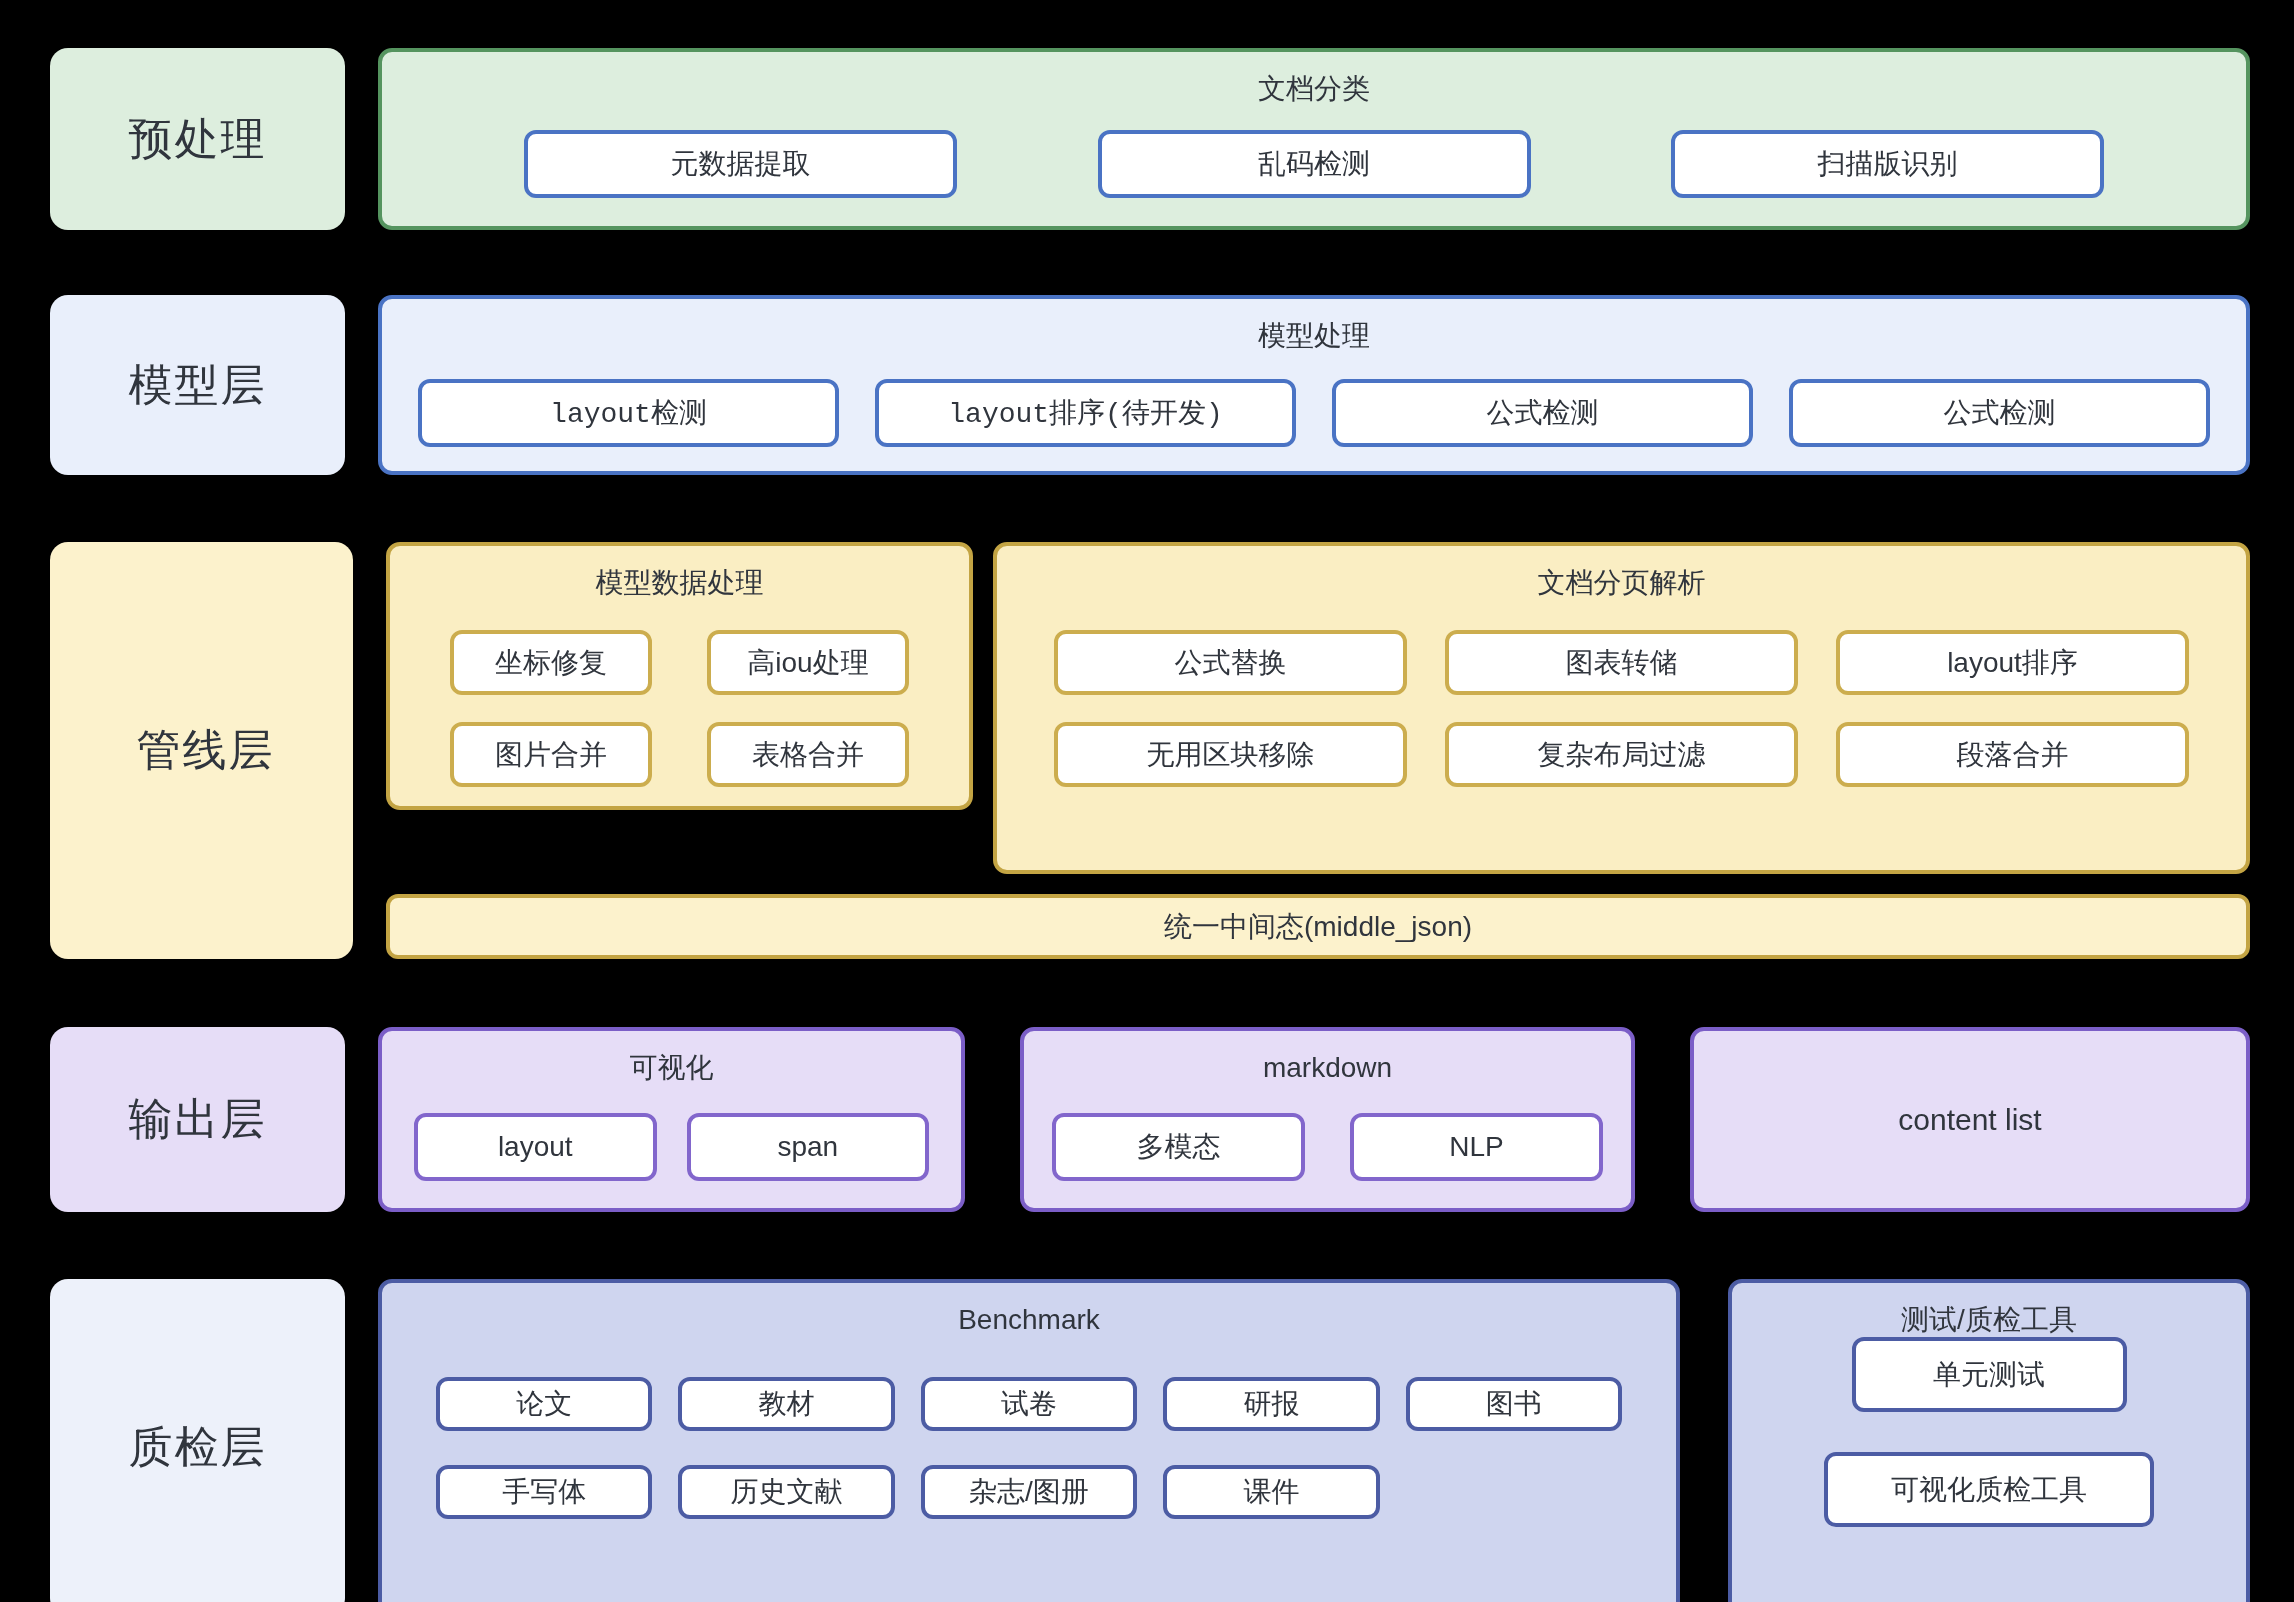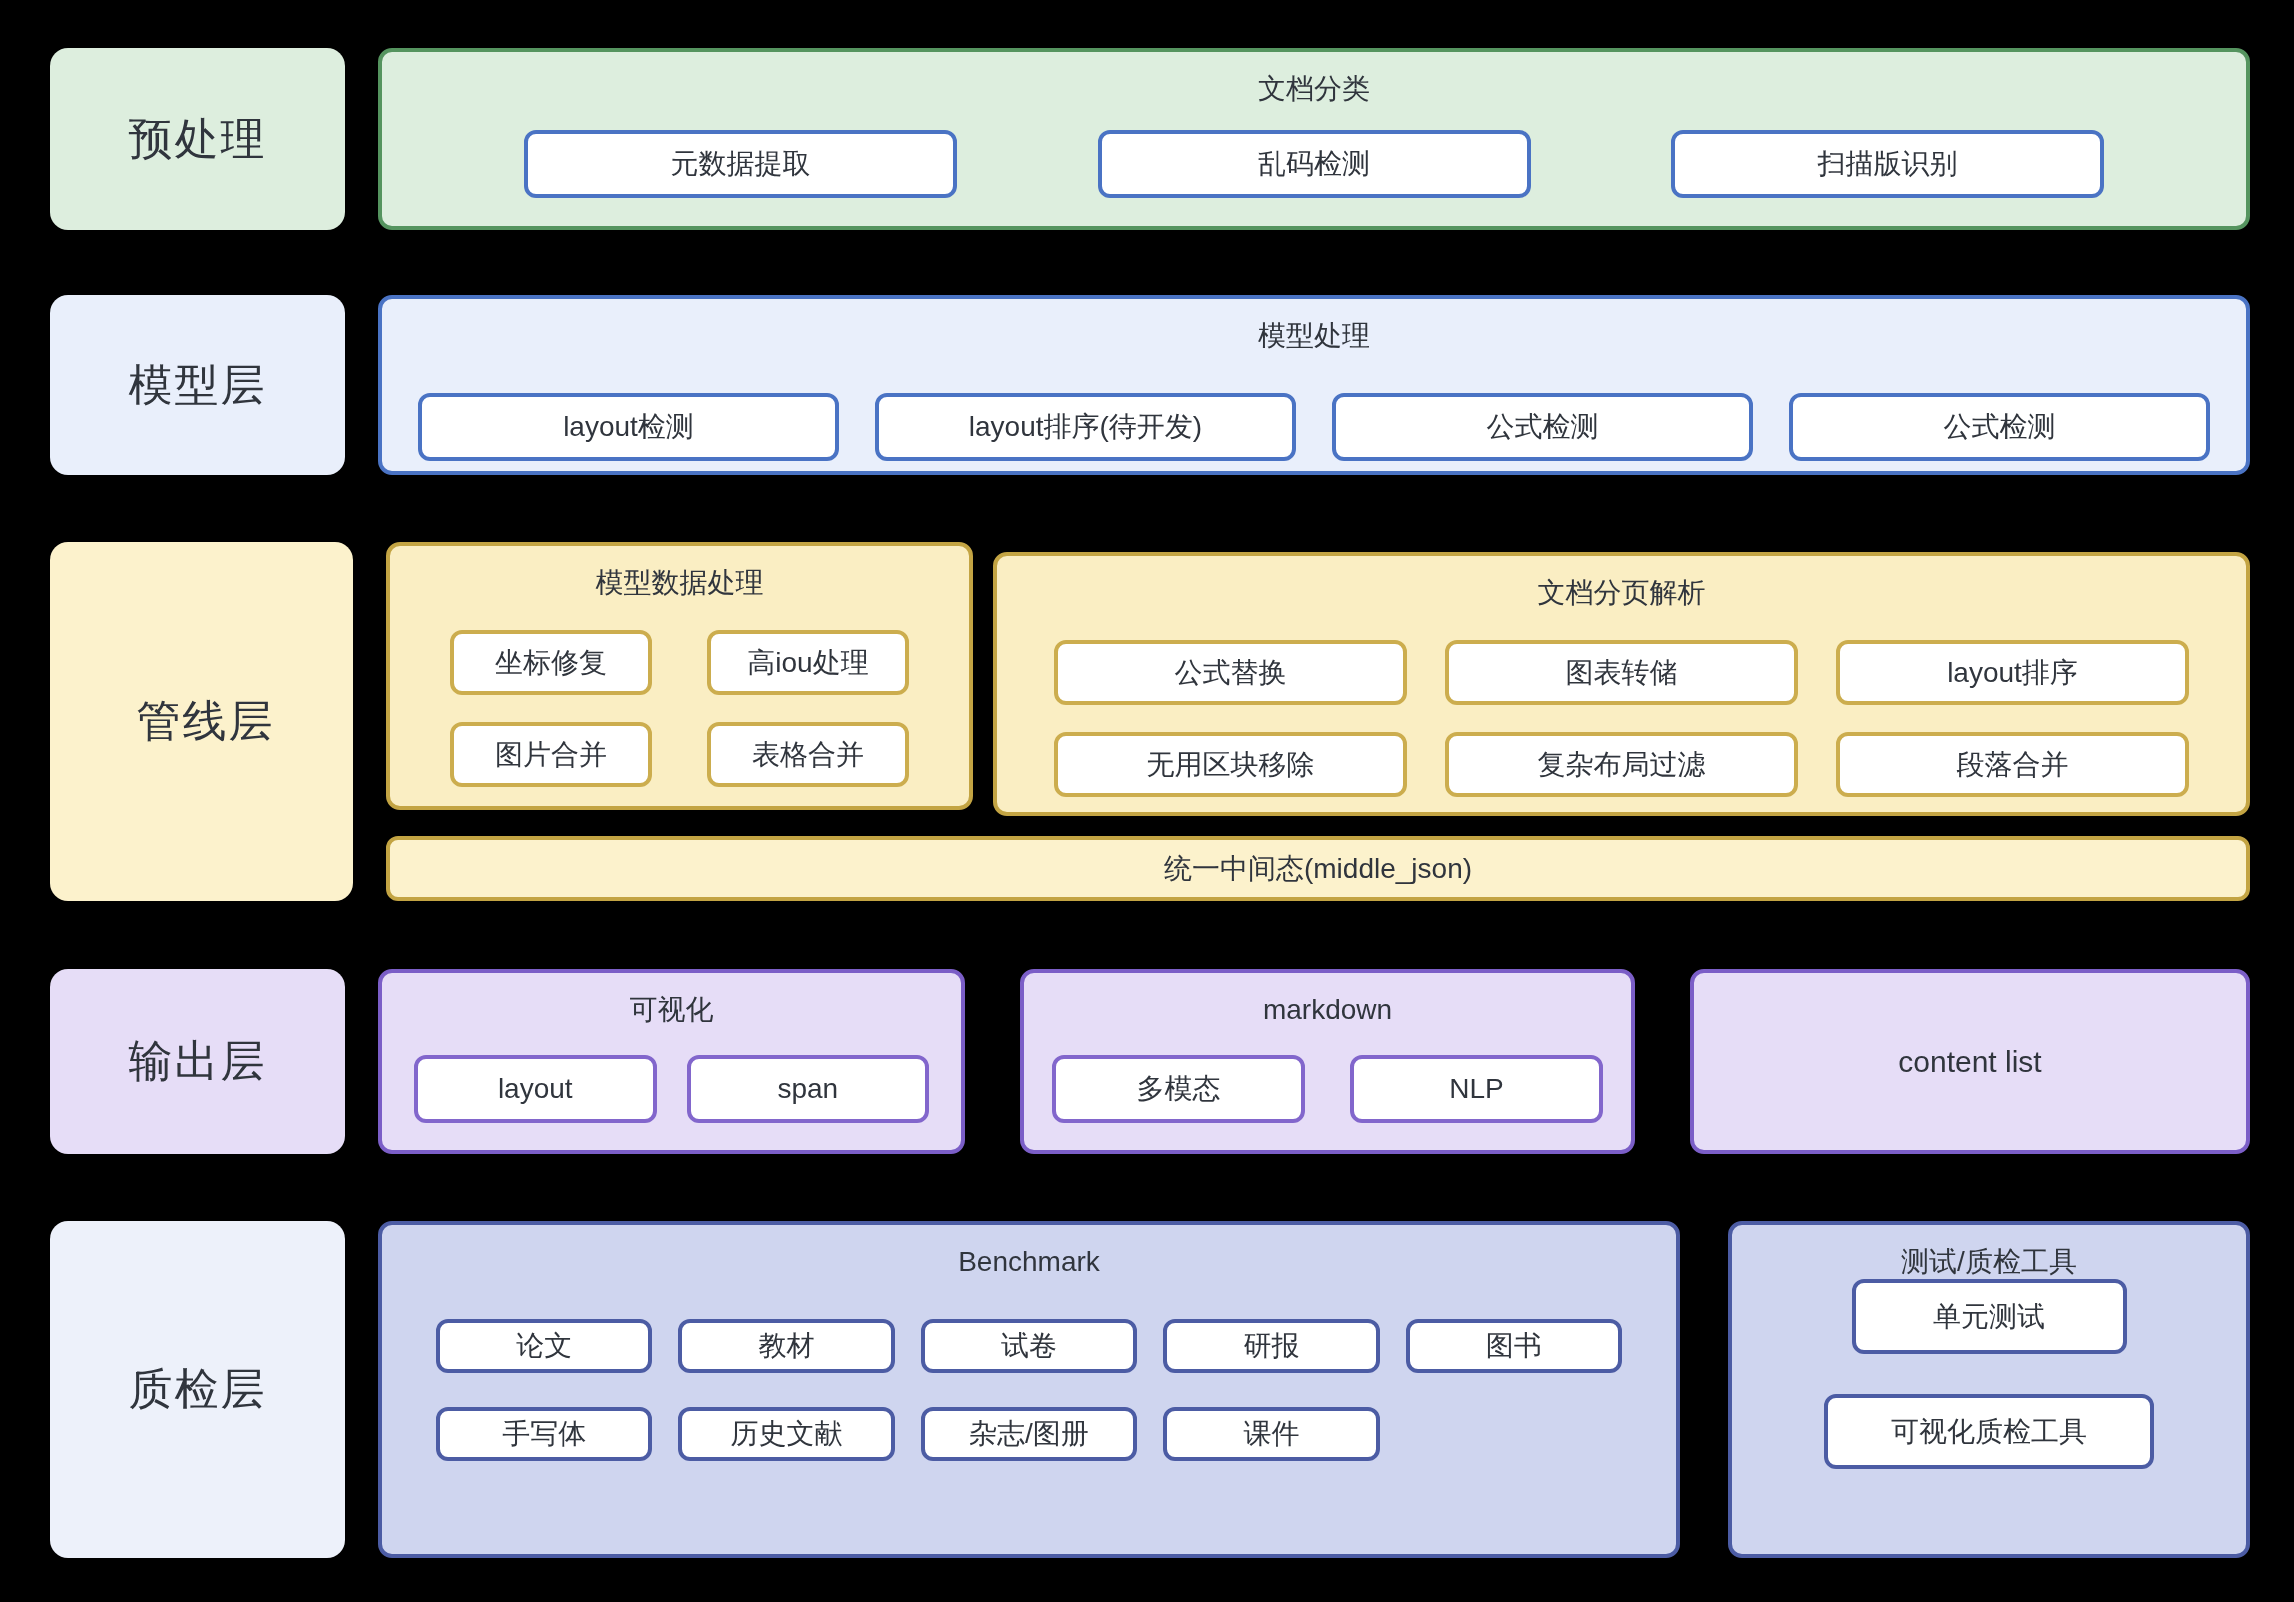--- a/index.html
+++ b/index.html
@@ -52,26 +52,26 @@
   .n-blue{border-color:var(--blue-border,#4a73c4);}
   .n-gold{border-color:var(--gold-node-border,#ccad4e);}
   .n-purple{border-color:var(--purple-node-border,#8266cc);}
   .n-indigo{border-color:var(--indigo-border,#4c5ca4);}
   
   .r1-group{width:100%;height:182px;}
   .r1-nodes{display:flex;justify-content:space-between;padding:0 142px;margin-top:24px;}
   .r1-nodes .node{width:433px;height:68px;}
   
   .r2-group{width:100%;height:180px;}
-  .r2-nodes{display:flex;gap:36px;padding:0 36px;margin-top:40px;}
+  .r2-nodes{display:flex;gap:36px;padding:0 36px;margin-top:26px;font-family:Liberation Mono, monospace;}
   .r2-nodes .node{flex:1;height:68px;}
   
   .r3-top{display:flex;gap:20px;}
   .r3-left{width:587px;flex:0 0 587px;height:268px;}
-  .r3-right{flex:1;height:264px;margin-top:10px;}
+  .r3-right{flex:1;height:332px;}
   .grid2{display:grid;grid-template-columns:1fr 1fr;column-gap:55px;row-gap:27px;padding:0 60px;margin-top:30px;}
   .grid3{display:grid;grid-template-columns:1fr 1fr 1fr;column-gap:38px;row-gap:27px;padding:0 57px;margin-top:30px;}
   .grid2 .node,.grid3 .node{height:65px;}
   .mid-bar{
     box-sizing:border-box;height:65px;margin-top:20px;
     background:var(--yellow-fill-light,#fcf2cc);
     border:4px solid var(--yellow-border,#c3a443);
     border-radius:12px;
     display:flex;align-items:center;justify-content:center;
     font-size:28px;

